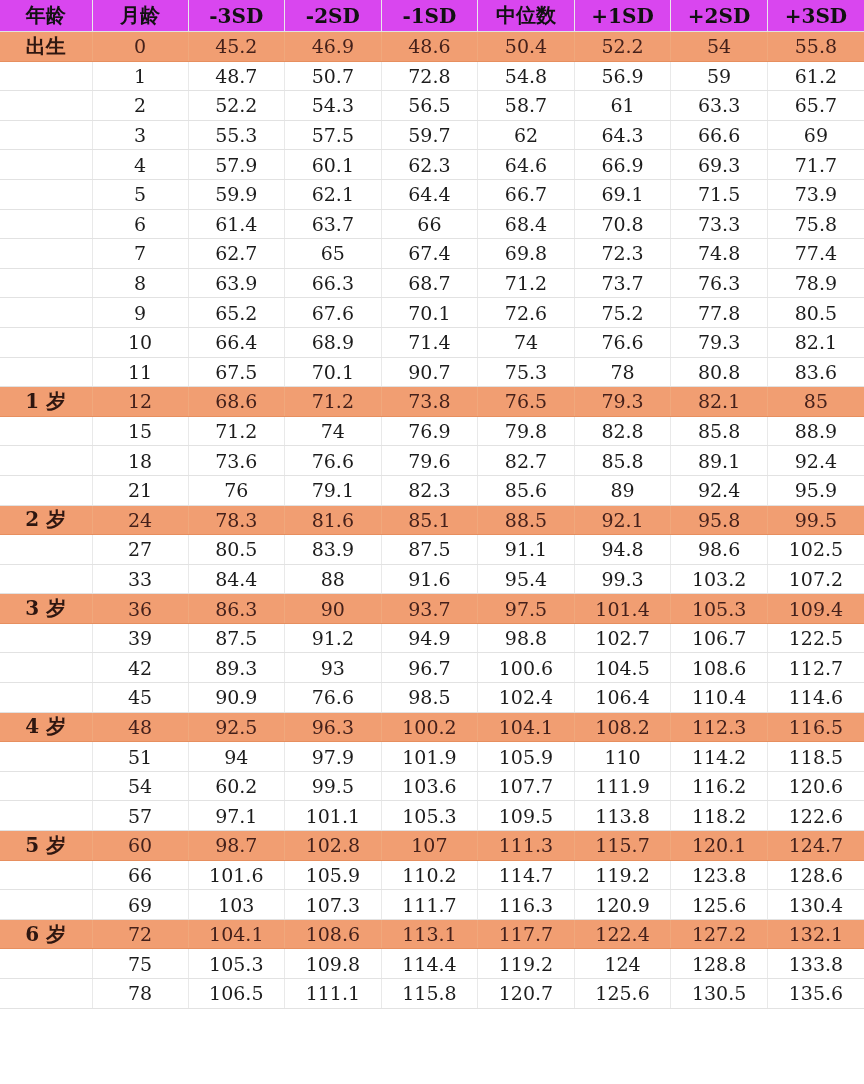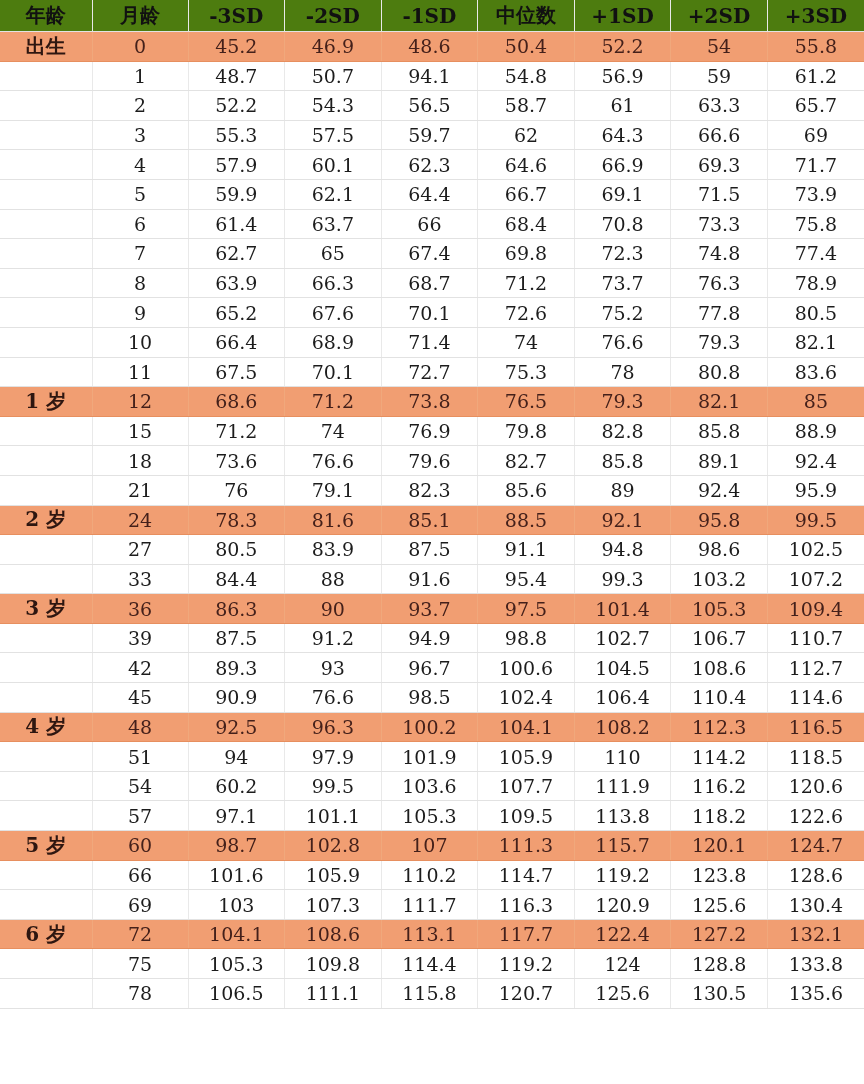--- a/index.html
+++ b/index.html
@@ -18,21 +18,21 @@
   th, td {
     height: 28.6px; padding: 0; text-align: center; vertical-align: middle;
     font-size: 19px; white-space: nowrap; overflow: hidden;
     border-top: 1px solid #e2e2e2; border-bottom: 1px solid #e2e2e2;
     border-left: 1px solid #e9e9e9; border-right: 1px solid #e9e9e9;
   }
   th:first-child, td:first-child { border-left: none; }
   th:last-child, td:last-child { border-right: none; }
   thead th {
     height: 31px; font-weight: bold; font-size: 20px; color: #111;
-    border-top: none; background: #4d7c0f;
+    border-top: none; background: #d946ef;
   }
   tr.hl td {
     background: var(--hl, #F19E72);
     color: #44201a;
     border-top-color: #f0b48e; border-bottom-color: #e78f5f;
     border-left-color: #f0a87c; border-right-color: #f0a87c;
   }
   td.age { font-weight: bold; font-size: 20px; color: #111; }
   tr.hl td.age { color: #2e1610; }
   .smudge {
@@ -80,21 +80,21 @@
         <td class="val">50.4</td>
         <td class="val">52.2</td>
         <td class="val">54</td>
         <td class="val">55.8</td>
       </tr>
       <tr>
         <td class="age"></td>
         <td class="month">1</td>
         <td class="val">48.7</td>
         <td class="val">50.7</td>
-        <td class="val">94.1</td>
+        <td class="val">72.8</td>
         <td class="val">54.8</td>
         <td class="val">56.9</td>
         <td class="val">59</td>
         <td class="val">61.2</td>
       </tr>
       <tr>
         <td class="age"></td>
         <td class="month">2</td>
         <td class="val">52.2</td>
         <td class="val">54.3</td>
@@ -190,21 +190,21 @@
         <td class="val">74</td>
         <td class="val">76.6</td>
         <td class="val">79.3</td>
         <td class="val">82.1</td>
       </tr>
       <tr>
         <td class="age"></td>
         <td class="month">11</td>
         <td class="val">67.5</td>
         <td class="val">70.1</td>
-        <td class="val">72.7</td>
+        <td class="val">90.7</td>
         <td class="val">75.3</td>
         <td class="val">78</td>
         <td class="val">80.8</td>
         <td class="val">83.6</td>
       </tr>
       <tr class="hl">
         <td class="age">1 岁</td>
         <td class="month">12</td>
         <td class="val">68.6</td>
         <td class="val">71.2</td>
@@ -293,21 +293,21 @@
       </tr>
       <tr>
         <td class="age"></td>
         <td class="month">39</td>
         <td class="val">87.5</td>
         <td class="val">91.2</td>
         <td class="val">94.9</td>
         <td class="val">98.8</td>
         <td class="val">102.7</td>
         <td class="val">106.7</td>
-        <td class="val">110.7</td>
+        <td class="val">122.5</td>
       </tr>
       <tr>
         <td class="age"></td>
         <td class="month">42</td>
         <td class="val">89.3</td>
         <td class="val">93</td>
         <td class="val">96.7</td>
         <td class="val">100.6</td>
         <td class="val">104.5</td>
         <td class="val">108.6</td>

